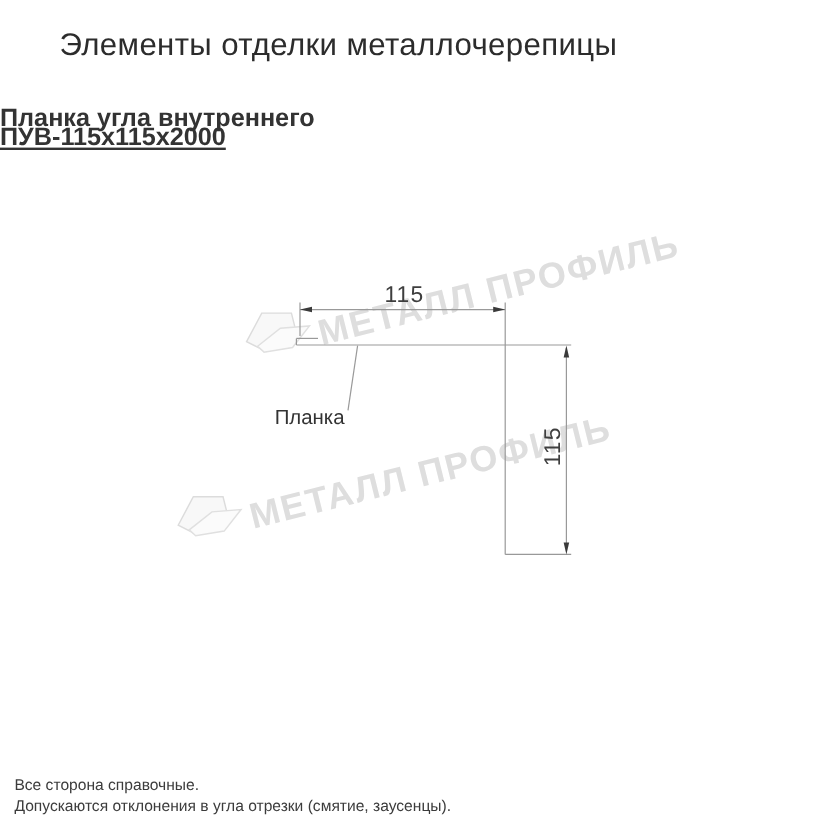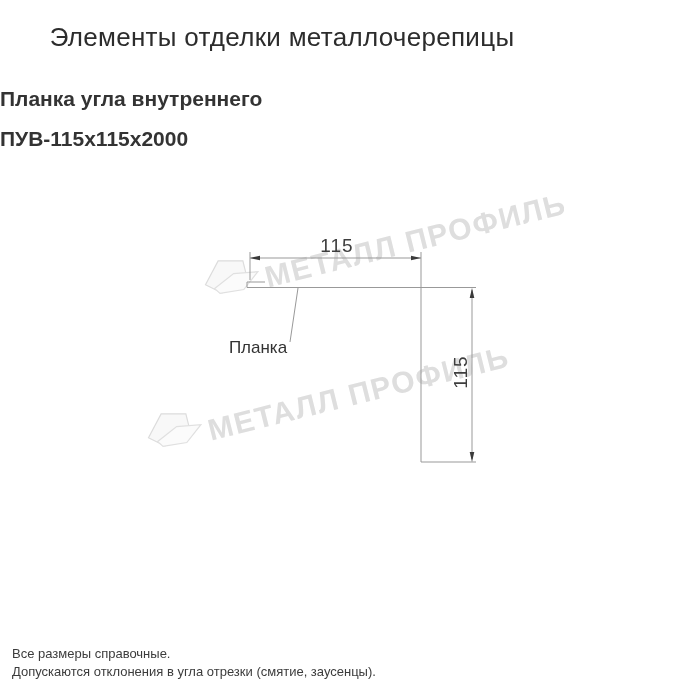--- a/index.html
+++ b/index.html
@@ -9,21 +9,21 @@
   }
   .title{
     position:absolute;top:22px;left:0;right:0;text-align:center;
     font-size:26px;font-weight:400;color:#2c2c2c;letter-spacing:.3px;
   }
   .subtitle{
     position:absolute;left:0;right:0;
     font-size:21px;font-weight:700;color:#333333;
   }
   .subtitle.name{top:87px;}
-  .subtitle.code{top:127px;}
+  .subtitle.code{top:103px;text-decoration:underline;}
   .drawing-svg{position:absolute;top:0;left:0;}
   svg text{font-family:"Liberation Sans",sans-serif;}
   .face-label{
     position:absolute;top:339px;left:198px;width:120px;text-align:center;
     font-size:17px;line-height:18px;color:#333333;
   }
   .notes{
     position:absolute;left:12px;top:645px;
     font-size:13px;line-height:17.5px;color:#3c3c3c;
   }
@@ -76,17 +76,17 @@
 
     <text x="337" y="252" text-anchor="middle" font-size="19" letter-spacing="1" fill="#3e3e3e">115</text>
     <text transform="translate(467,372) rotate(-90)" text-anchor="middle" font-size="19" letter-spacing="1" fill="#3e3e3e">115</text>
   </svg>
 
   <div class="face-label">
     <div>Планка</div>
   </div>
 
   <div class="notes">
-    <div>Все размеры справочные.</div>
+    <div>Все сторона справочные.</div>
     <div>Допускаются отклонения в угла отрезки (смятие, заусенцы).</div>
   </div>
 
 </div>
 
 </body></html>

